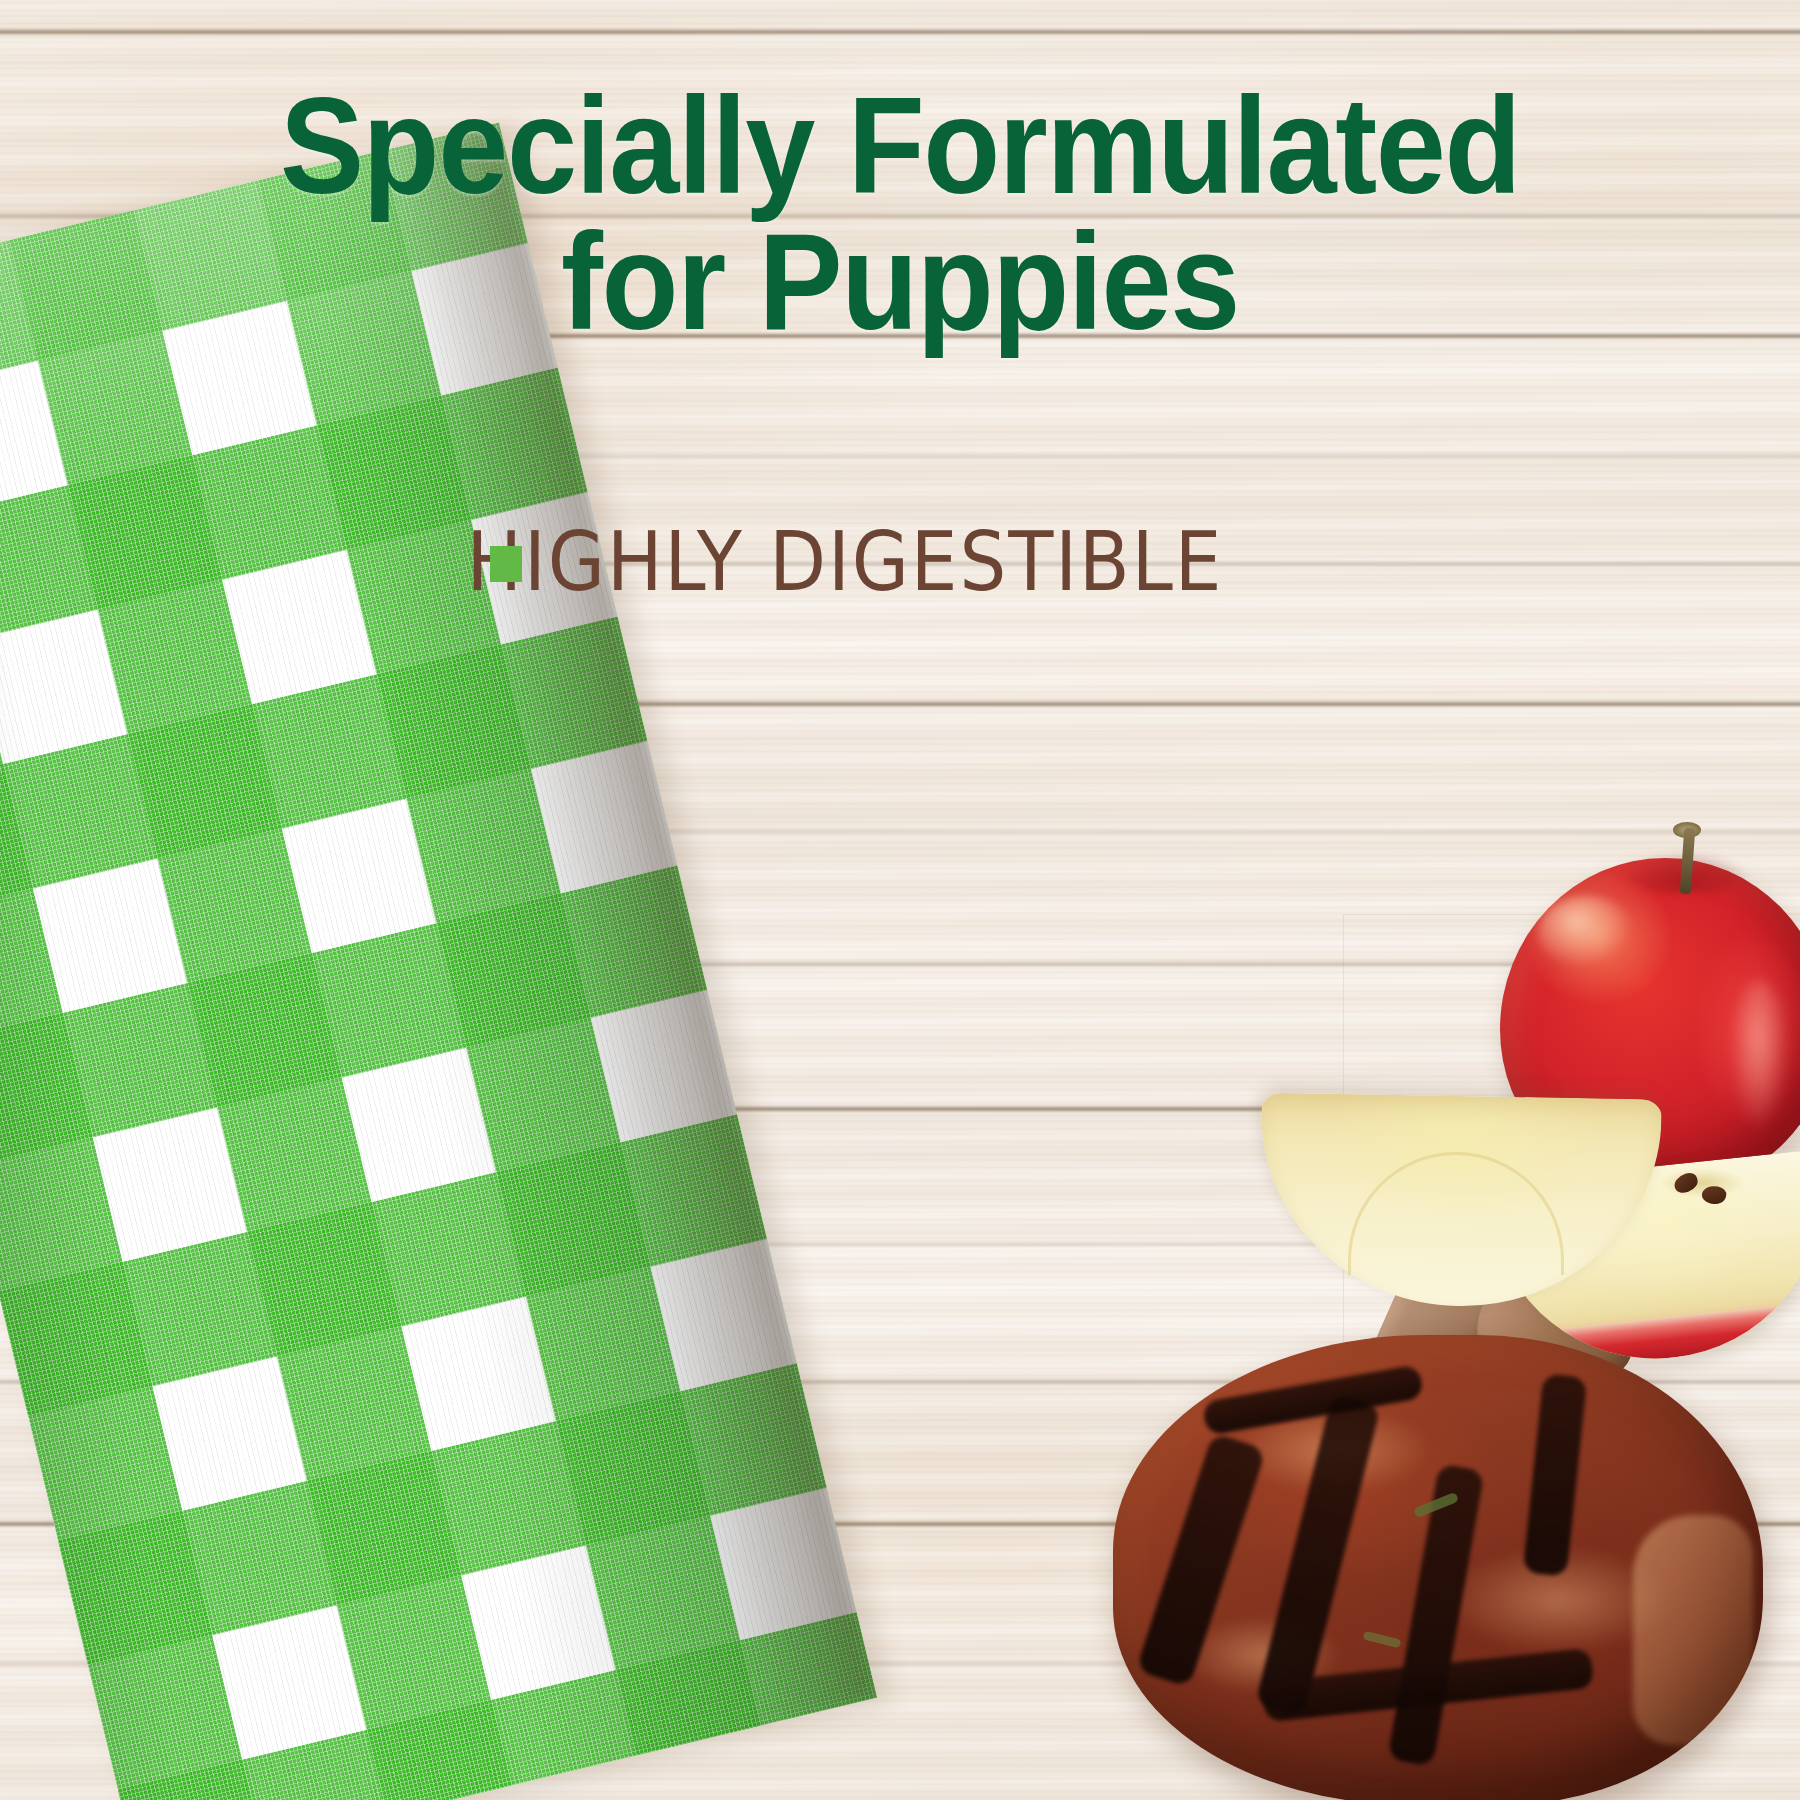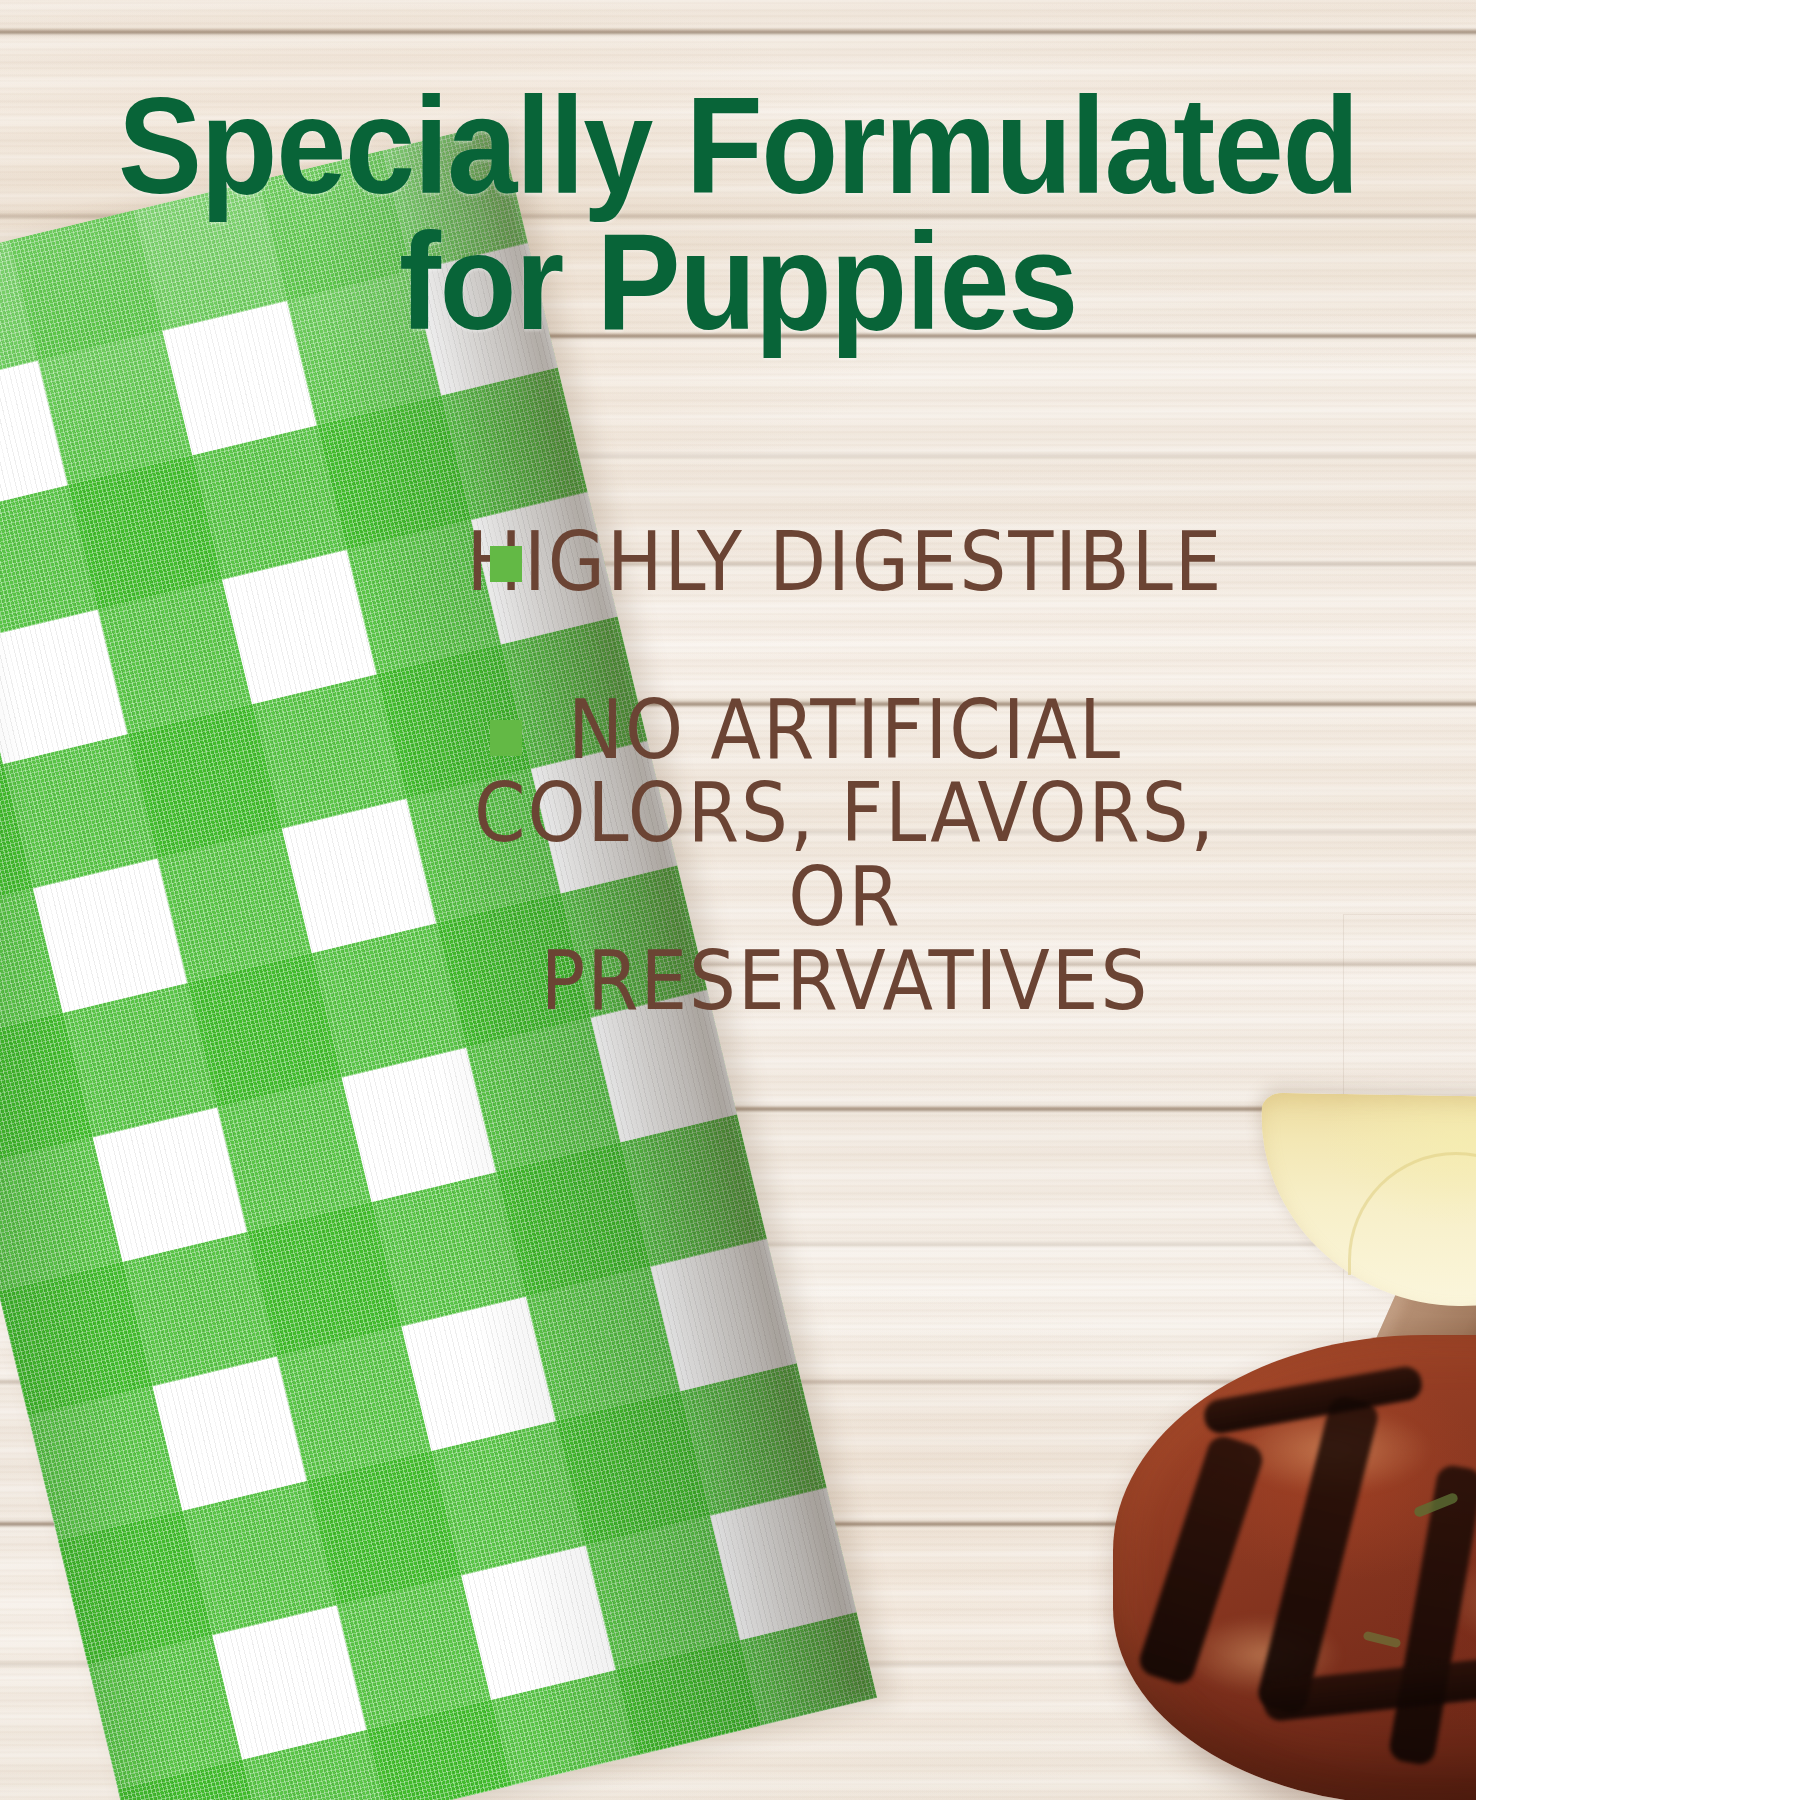--- a/index.html
+++ b/index.html
@@ -1,21 +1,21 @@
 <!DOCTYPE html>
 <html><head>
 <meta charset="utf-8">
 <title>Specially Formulated for Puppies</title>
 <style>
   html,body{margin:0;padding:0;background:#fff;}
   body{font-family:"Liberation Sans",sans-serif;}
 
   #stage{
     position:relative;
-    width:1476px;height:1800px;
+    width:1800px;height:1800px;
     overflow:hidden;
     background:#c4b5fd;
   }
 
   
   .wood-base{
     position:absolute;inset:0;
     background:
       linear-gradient(180deg,
         #f2e9df 0%, #f6efe7 6%, #efe6db 12%,
@@ -354,26 +354,20 @@
   <div class="composite-edge"></div>
 
   <div class="bullets">
 
 
     <div class="bullet-block">
       <span class="bullet-sq b2"></span>
       <span class="bullet-text">HIGHLY DIGESTIBLE</span>
     </div>
 
-    <div class="bullet-block">
-      <span class="bullet-sq b3"></span>
-      <span class="bullet-text">NO ARTIFICIAL
-COLORS, FLAVORS, OR
-PRESERVATIVES</span>
-    </div>
 
   </div>
 
   <div class="chop-group">
     <div class="chop-bone"></div>
     <div class="chop-bone2"></div>
     <div class="chop-meat">
       <div class="sheen sh1"></div>
       <div class="sheen sh2"></div>
       <div class="sheen sh3"></div>

